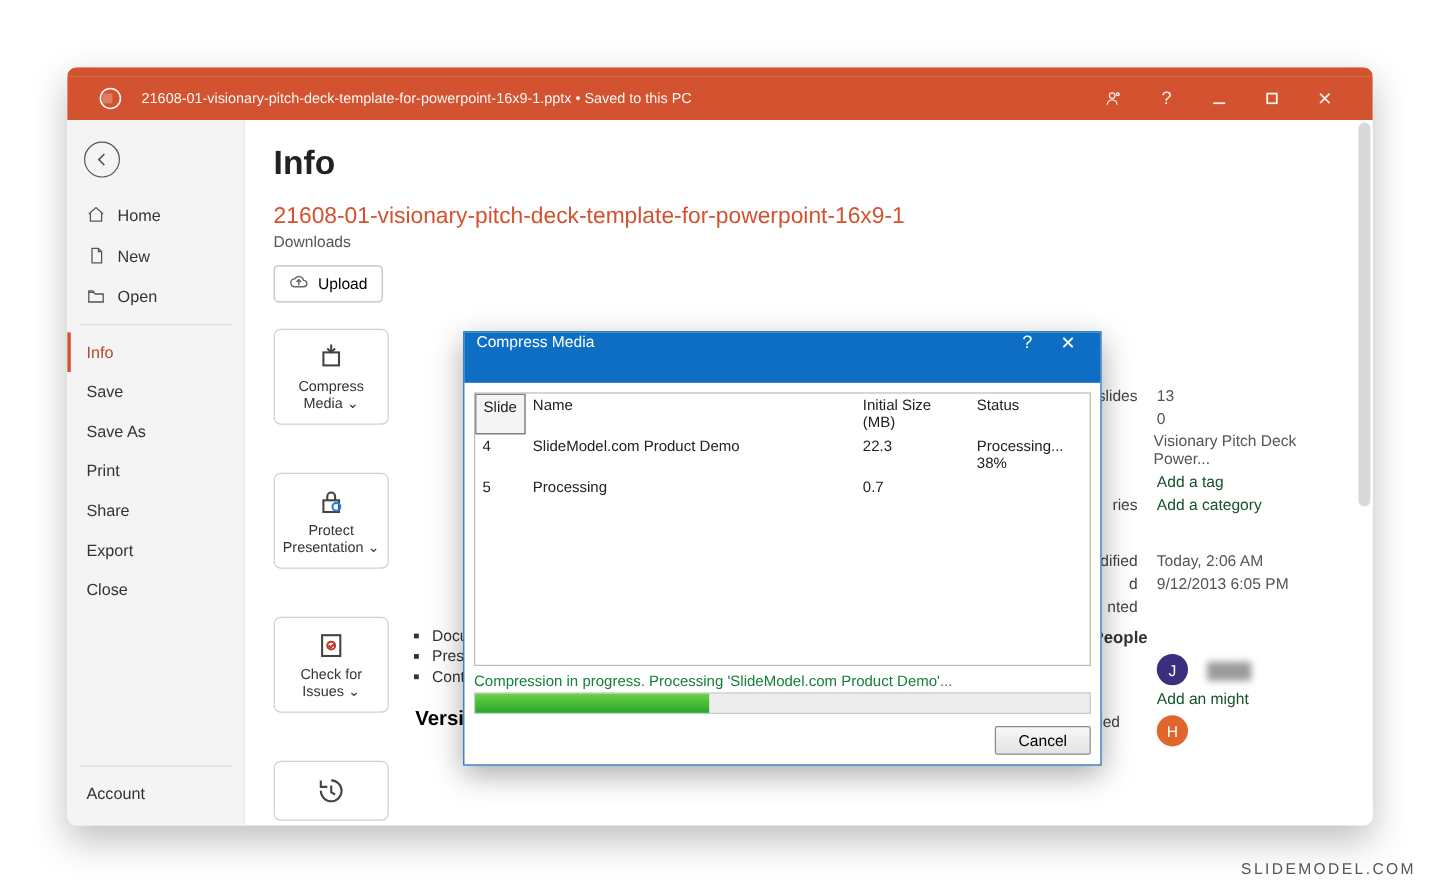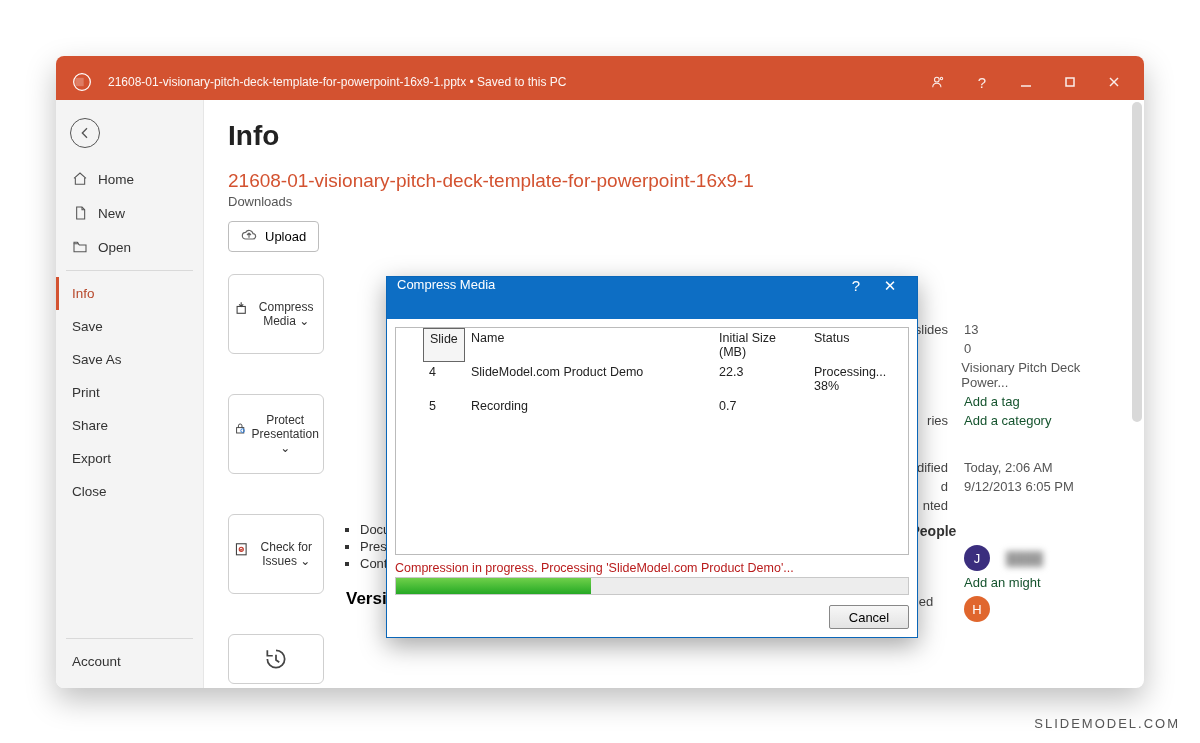--- a/index.html
+++ b/index.html
@@ -1,19 +1,19 @@
 <!DOCTYPE html>
 <html><head>
 <meta charset="utf-8">
 <style>
   * { box-sizing: border-box; font-family: "Segoe UI", Arial, sans-serif; }
   body { margin: 0; background: #fff; width: 1200px; height: 743px; position: relative; overflow: hidden; }
   .window { position: absolute; top: 56px; left: 56px; width: 1088px; height: 632px; border-radius: 8px; box-shadow: 0 12px 30px rgba(0,0,0,0.25); background: #fff; overflow: hidden; }
   .titlebar-top { height: 8px; background: #d35230; }
-  .titlebar { height: 36px; background: #d35230; display: flex; align-items: center; color: #fff; font-size: 12px; padding: 0 8px; }
+  .titlebar { height: 36px; background: #d35230; display: flex; align-items: center; color: #fff; font-size: 12px; padding: 0 18px; }
   .titlebar .app-icon { width: 20px; height: 20px; margin: 0 8px; display:flex; align-items:center; justify-content:center; }
   .titlebar .title-text { flex: 0 0 auto; margin-left: 8px; opacity: 0.95; }
   .titlebar .spacer { flex: 1; }
   .titlebar .win-btn { width: 44px; height: 36px; display: flex; align-items: center; justify-content: center; opacity: 0.9; }
   .titlebar .win-btn svg { width:14px; height:14px; }
   .body { display: flex; height: calc(100% - 44px); }
   .leftbar { width: 148px; background: #f4f4f4; border-right: 1px solid #e6e6e6; padding-top: 12px; display:flex; flex-direction:column; }
   .back-circle { width: 30px; height: 30px; border: 1.5px solid #555; border-radius: 50%; margin: 6px 0 14px 14px; display:flex; align-items:center; justify-content:center; }
   .nav-item { display:flex; align-items:center; gap:10px; padding: 9px 0 9px 16px; font-size: 13.5px; color:#333; cursor:pointer; }
   .nav-item.active { border-left: 3px solid #d35230; color:#b7472a; padding-left:13px; }
@@ -21,47 +21,47 @@
   .nav-sep { height:1px; background:#d9d9d9; margin: 6px 10px; }
   .nav-group-bottom { margin-top:auto; padding-bottom:10px; }
   .main { flex:1; padding: 16px 20px 0 24px; overflow:hidden; position:relative; }
   .main-scroll { position:absolute; right:2px; top:2px; width:10px; height:320px; background:#d9d9d9; border-radius:5px; }
   h1.page-title { font-size: 28px; font-weight: 600; margin: 4px 0 18px 0; color:#222;}
   .doc-title { font-size: 19px; color:#d35230; margin:0; }
   .doc-sub { font-size: 13px; color:#555; margin:2px 0 12px 0; }
   .upload-btn { display:inline-flex; align-items:center; gap:8px; border:1px solid #bdbdbd; border-radius:4px; padding:5px 12px; font-size:13px; background:#fff; }
   .cards-row { display:flex; gap: 22px; }
   .card-col { display:flex; flex-direction:column; gap: 40px; }
-  .action-card { width:96px; height:80px; border:1px solid #cfcfcf; border-radius:6px; display:flex; flex-direction:row; align-items:center; justify-content:center; gap:4px; font-size:12px; color:#333; text-align:center; padding:4px; }
+  .action-card { width:96px; height:80px; border:1px solid #cfcfcf; border-radius:6px; display:flex; flex-direction:column; align-items:center; justify-content:center; gap:4px; font-size:12px; color:#333; text-align:center; padding:4px; }
   .action-card .ic { width:26px; height:26px; }
   .content-col { flex:1; }
   .bullets { margin: 0 0 0 14px; padding:0; font-size:13px; color:#333; }
   .bullets li { margin: 2px 0; list-style: square; }
   .section-h { font-size: 17px; font-weight:600; margin: 18px 0 2px 0; }
   .proppanel { position:absolute; right: 18px; top: 190px; width: 270px; font-size: 13px; color:#333; }
   .prop-h { font-weight:600; font-size:14px; margin: 10px 0 6px 0; }
   .prow { display:flex; align-items:center; gap: 16px; margin: 4px 0;}
   .prow .plabel { width: 92px; color:#444; font-size:13px; }
   .prow .pval { color:#555; }
   .prow .pval.link { color:#14532d; }
   .avatar { width:26px; height:26px; border-radius:50%; display:flex; align-items:center; justify-content:center; color:#fff; font-size:13px; }
   .blur { filter: blur(3px); color:#999; }
   
   .dialog { position:absolute; top: 220px; left: 330px; width: 532px; background:#fff; box-shadow: 0 8px 24px rgba(0,0,0,0.35); border:1px solid #0a66b8; }
   .dlg-title { height:42px; background:#0d6ec4; color:#fff; display:flex; align-items:flex-start; padding:0 10px; font-size:13px; }
   .dlg-title .spacer {flex:1;}
   .dlg-title .tbtn { width:34px; text-align:center; font-size:15px; }
   .dlg-body { padding: 8px; }
   .grid { border:1px solid #bbb; height: 228px; font-size:12.5px; color:#222; overflow:hidden; background:#fff;}
-  .grow { display:flex;margin-left:27px; }
+  .grow { display:flex; }
   .gcell { padding: 3px 6px; }
   .ghead .gcell { font-weight:400; }
   .ghead .gcell.slide { border:1px solid #666; background:#f5f5f5; }
   .c-slide{ width:42px;} .c-name{ flex:1;} .c-size{width:95px;} .c-status{width:100px;}
-  .dlg-status { font-size:12.5px; color:#b91c1c; margin:6px 0 2px 0;}
+  .dlg-status { font-size:12.5px; color:#15803d; margin:6px 0 2px 0;}
   .progress-outer { height:18px; border:1px solid #c8c8c8; background:#ededed; position:relative; }
   .progress-inner { position:absolute; left:0; top:0; bottom:0; background: linear-gradient(#6fd04a,#25a925); }
   .dlg-buttons { display:flex; justify-content:flex-end; margin-top:10px; }
   .dlg-btn { min-width:80px; height:24px; border:1px solid #888; background:linear-gradient(#f7f7f7,#e3e3e3); font-size:13px; border-radius:2px; }
   .watermark { position:absolute; right:20px; bottom:12px; font-size:13px; letter-spacing:2px; color:#555;}
 </style>
 </head>
 <body>
 
 <div class="window">
@@ -301,21 +301,21 @@
           <div class="gcell c-status">Status</div>
         </div>
         <div class="grow">
           <div class="gcell c-slide">4</div>
           <div class="gcell c-name">SlideModel.com Product Demo</div>
           <div class="gcell c-size">22.3</div>
           <div class="gcell c-status">Processing... 38%</div>
         </div>
         <div class="grow">
           <div class="gcell c-slide">5</div>
-          <div class="gcell c-name">Recording</div>
+          <div class="gcell c-name">Processing</div>
           <div class="gcell c-size">0.7</div>
           <div class="gcell c-status"></div>
         </div>
       </div>
       <div class="dlg-status">Compression in progress. Processing 'SlideModel.com Product Demo'...</div>
       <div class="progress-outer">
         <div class="progress-inner" style="width:38%;"></div>
       </div>
       <div class="dlg-buttons">
         <button class="dlg-btn">Cancel</button>

